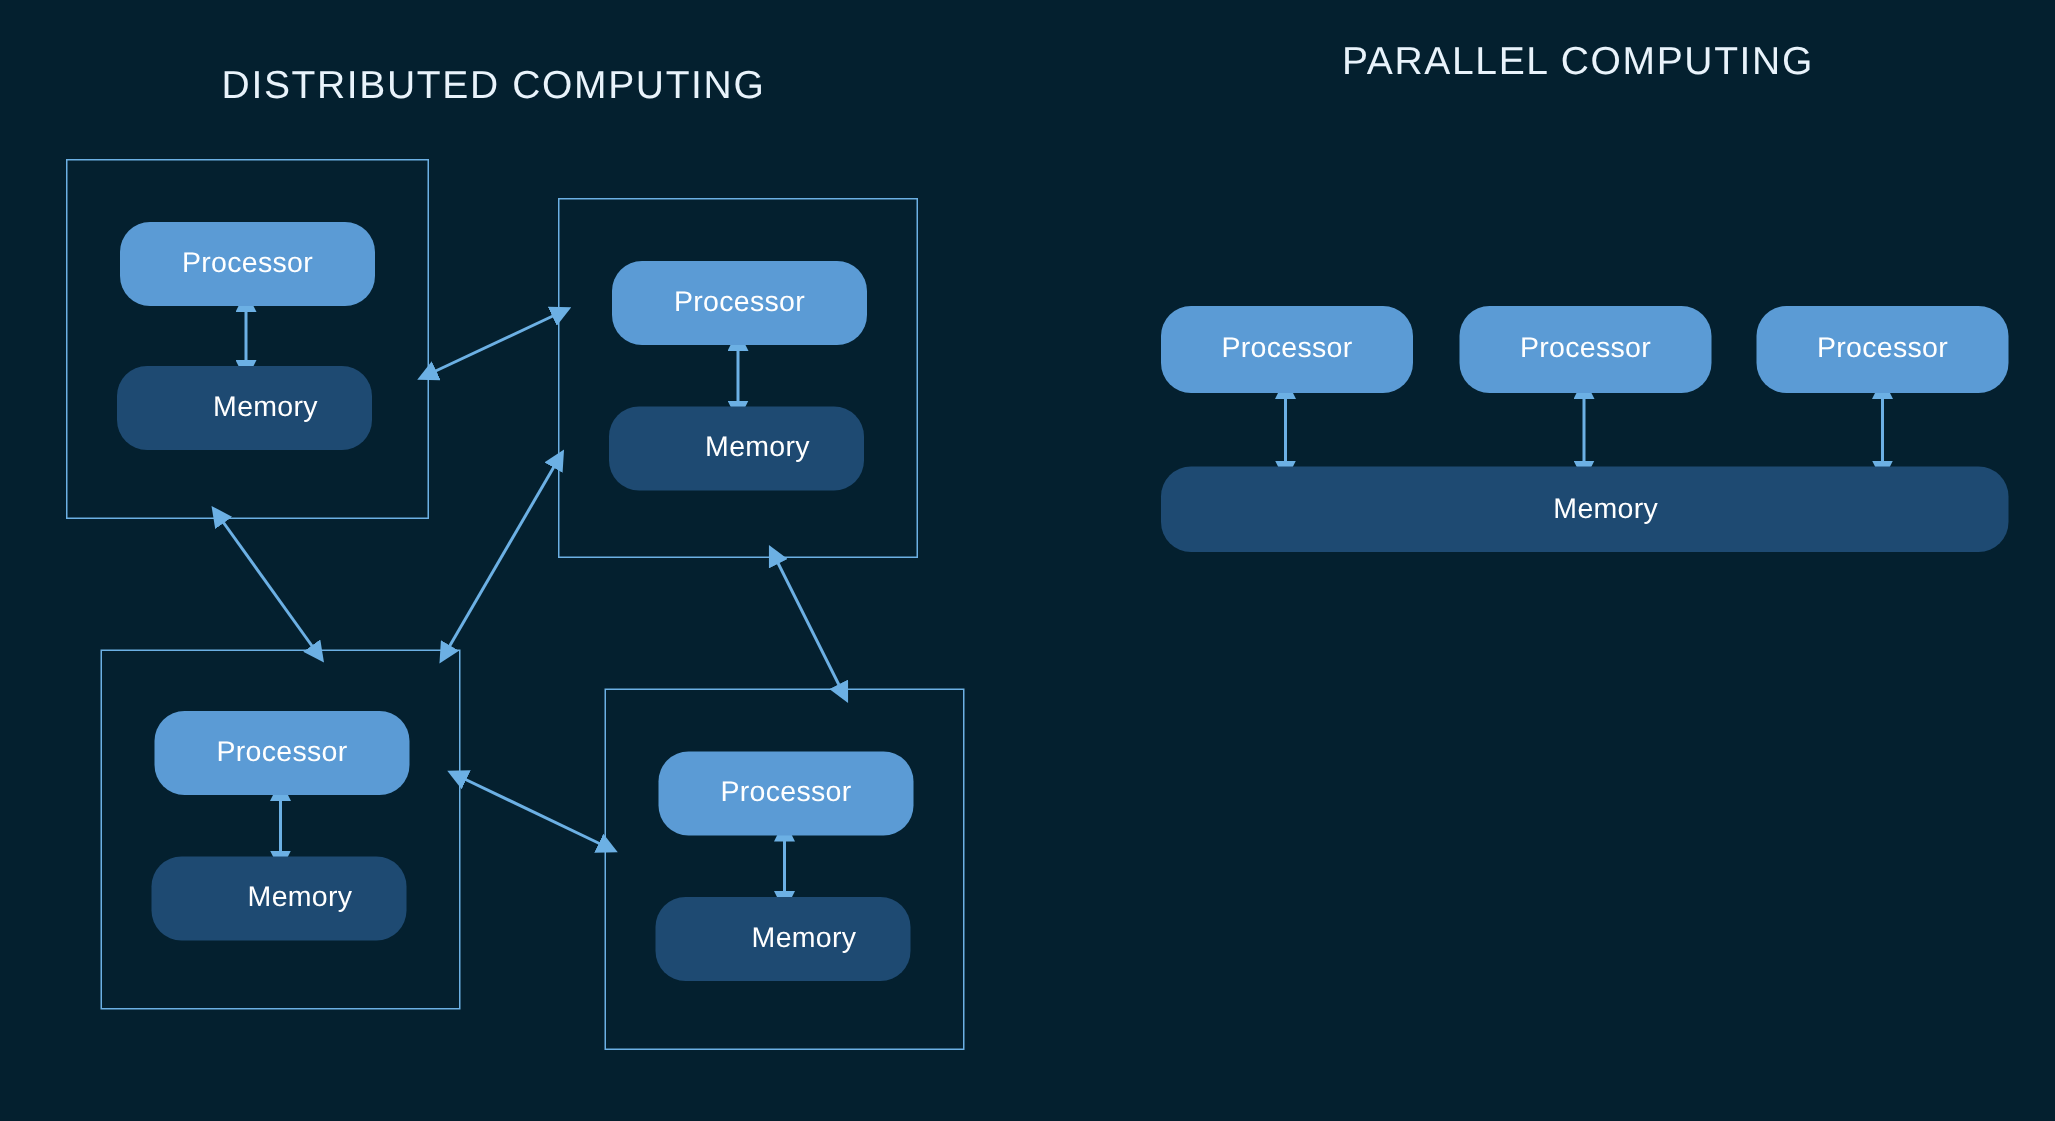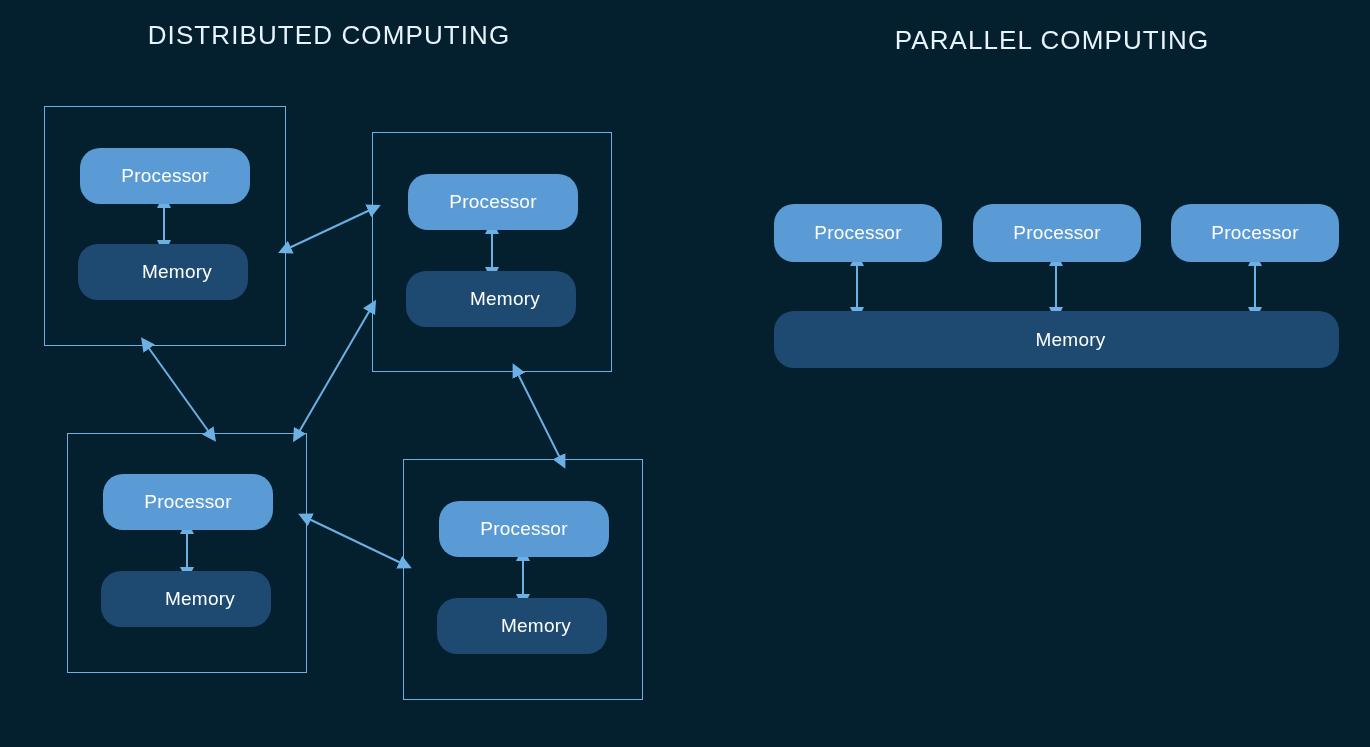--- a/index.html
+++ b/index.html
@@ -26,21 +26,21 @@
     position: absolute;
     color: #e9f3fb;
     font-size: 26px;
     letter-spacing: 1.1px;
     font-weight: 400;
     white-space: nowrap;
     text-align: center;
     transform: translateX(-50%);
     font-family: "Liberation Sans", "DejaVu Sans", sans-serif;
   }
-  #title-distributed { left: 329px; top: 20px; }
+  #title-distributed { left: 329px; top: 41px; }
   #title-parallel    { left: 1052px; top: 25px; }
 
   .node-frame {
     position: absolute;
     border: 1.6px solid #6cb0e4;
     box-sizing: border-box;
     background: transparent;
   }
   .chip {
     position: absolute;

